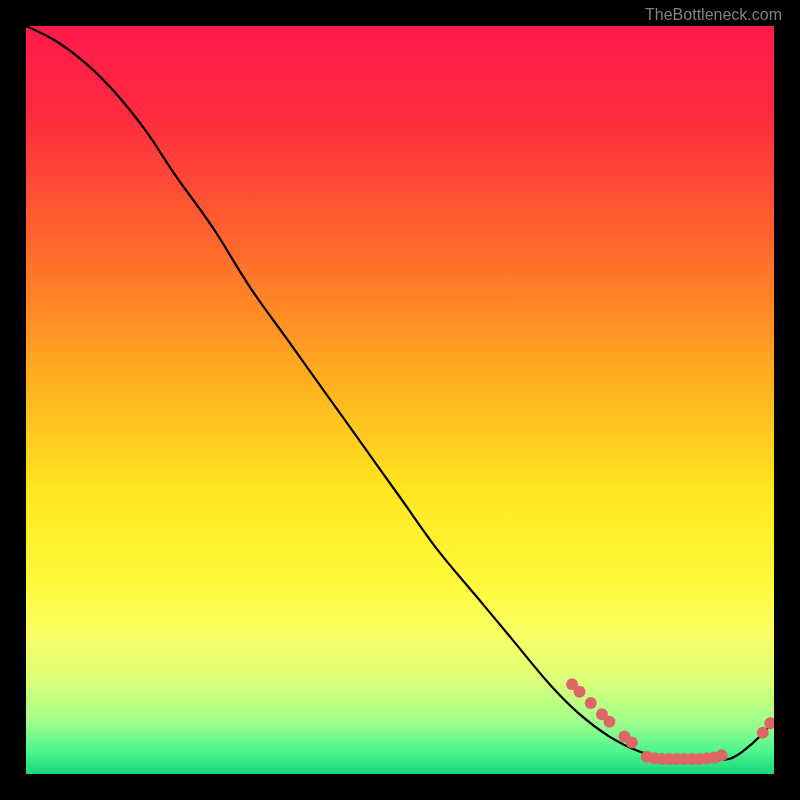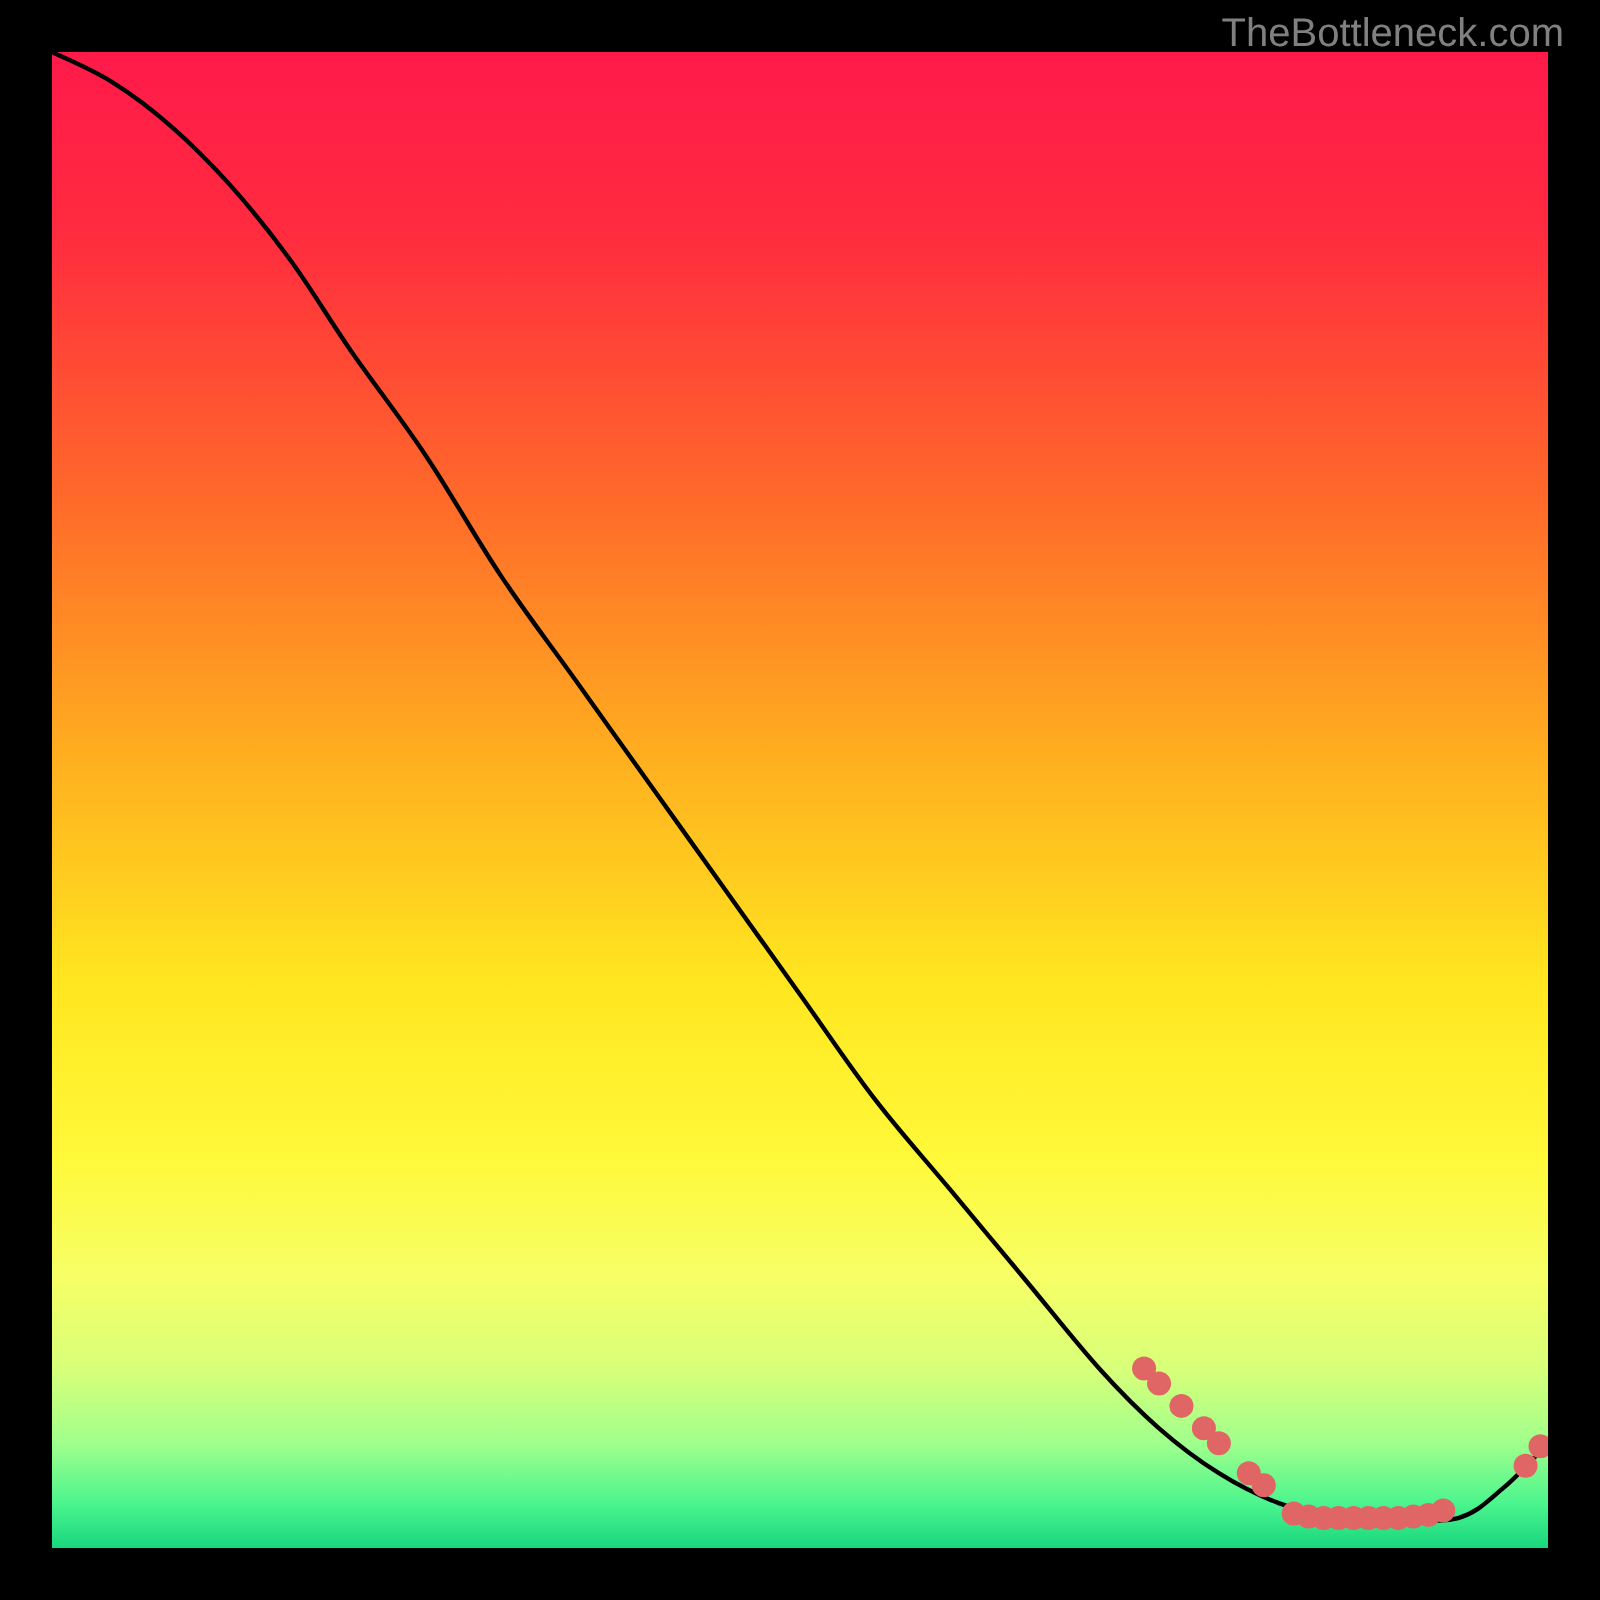--- a/index.html
+++ b/index.html
@@ -9,21 +9,21 @@
     background: #000;
     font-family: Arial, sans-serif;
     position: relative;
     overflow: hidden;
   }
   .watermark {
     position: absolute;
     top: 6px;
     right: 18px;
     color: #808080;
-    font-size: 20px;
+    font-size: 16px;
     font-family: Arial, sans-serif;
     z-index: 10;
     text-align: right;
   }
   .plot-area {
     position: absolute;
     left: 26px;
     top: 26px;
     width: 748px;
     height: 748px;

